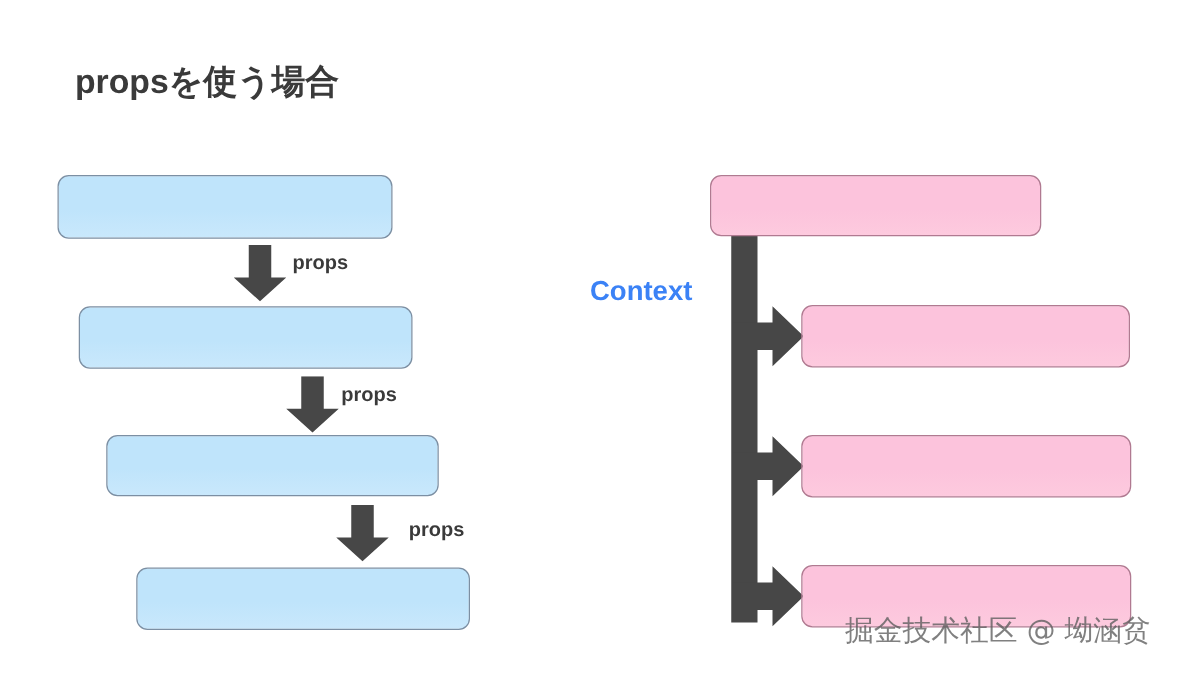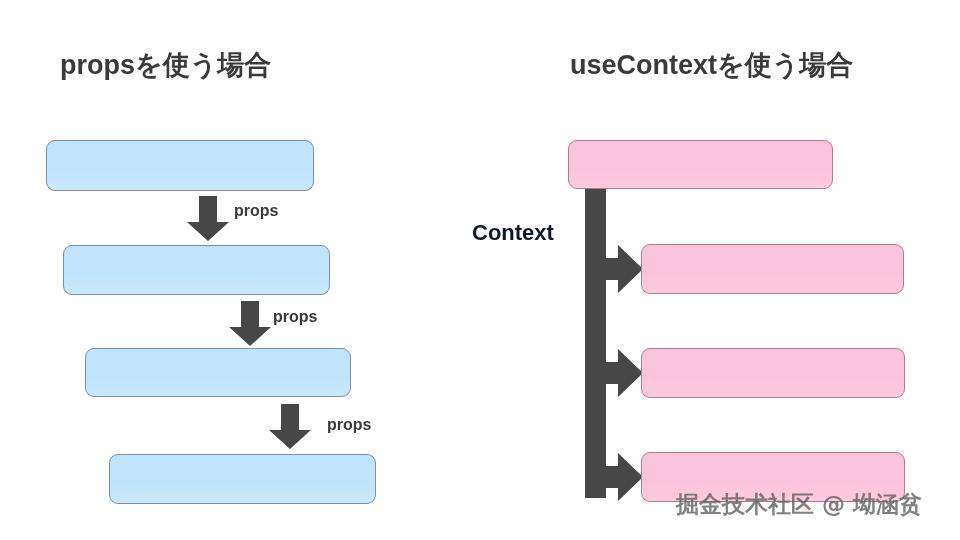--- a/index.html
+++ b/index.html
@@ -63,39 +63,39 @@
     font-weight: bold;
     color: #3a3a3a;
     white-space: nowrap;
   }
 
   
   .context-label {
     position: absolute;
     font-size: 22px;
     font-weight: bold;
-    color: #0f172a;
+    color: #3b82f6;
     white-space: nowrap;
   }
   .trunk {
     position: absolute;
     background: #474747;
   }
   .branch {
     position: absolute;
     height: 52px;
     width: 60px;
   }
   .branch svg { display: block; }
 
   
   .watermark {
     position: absolute;
     font-size: 23px;
-    font-weight: bold;
+    font-weight: normal;
     color: #5d5d5d;
     opacity: 0.78;
     white-space: nowrap;
     font-family: "DejaVu Sans", sans-serif;
   }
 </style>
 </head>
 <body>
 
 <div class="canvas">
@@ -120,21 +120,20 @@
   <div class="down-arrow" id="larrow2" style="left: 268px; top: 404px;">
     <svg width="44" height="46" viewBox="0 0 44 46">
       <polygon points="13,0 31,0 31,26 43,26 22,45 1,26 13,26" fill="#474747"></polygon>
     </svg>
   </div>
 
   <div class="props-label" id="lprops0" style="left: 234px; top: 202px;">props</div>
   <div class="props-label" id="lprops1" style="left: 273px; top: 308px;">props</div>
   <div class="props-label" id="lprops2" style="left: 327px; top: 416px;">props</div>
 
-  <div id="title-right" class="panel-title">useContextを使う場合</div>
 
   <div class="trunk" id="ctx-trunk" style="left: 585px; top: 188px; width: 21px; height: 310px;"></div>
 
   <div class="context-label" id="ctx-label" style="left: 472px; top: 220px;">Context</div>
 
   <div class="branch" id="rbranch0" style="left: 586px; top: 243px; width: 58px; height: 52px;">
     <svg width="58" height="52" viewBox="0 0 58 52">
       <polygon points="0,15 32,15 32,2 57,26 32,50 32,37 0,37" fill="#474747"></polygon>
     </svg>
   </div>

